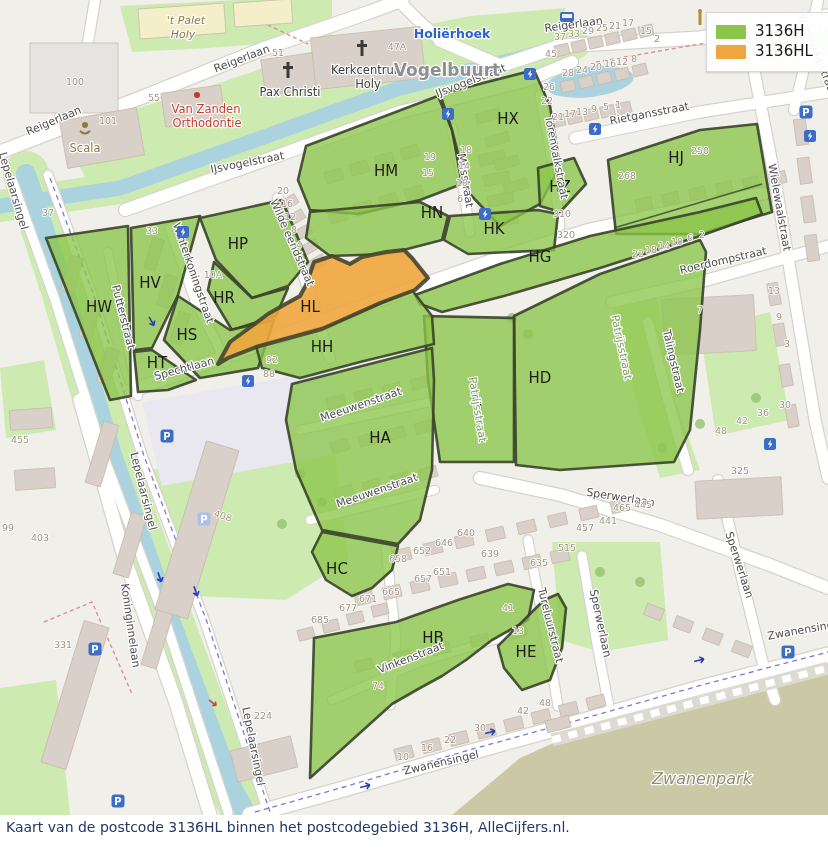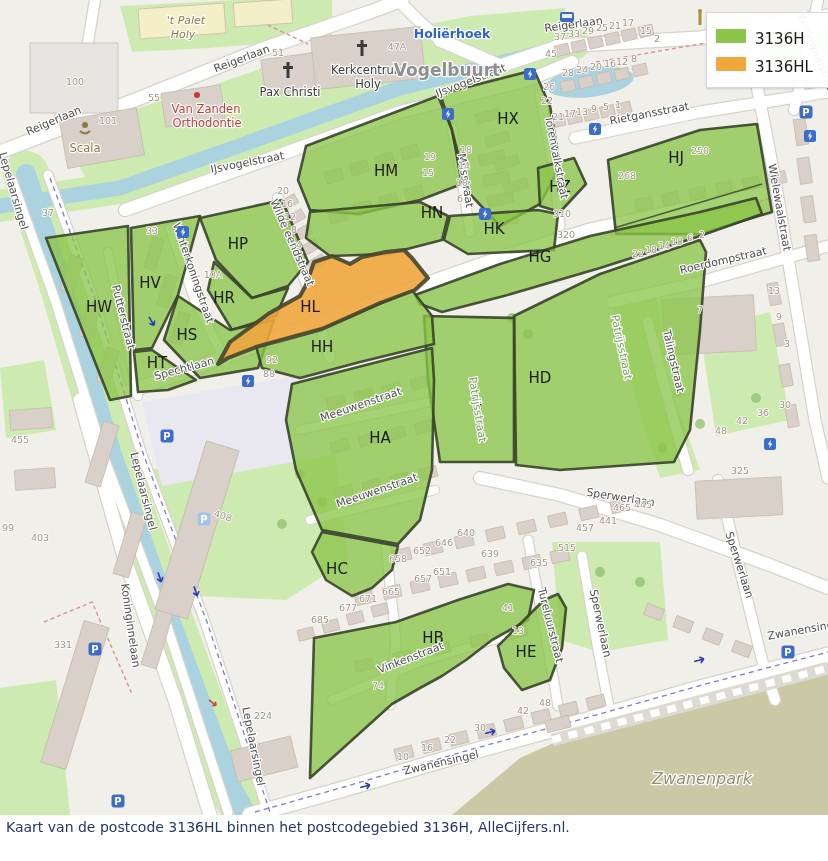--- a/index.html
+++ b/index.html
@@ -2,21 +2,21 @@
 <html><head>
 <meta charset="utf-8">
 <style>
   html,body{margin:0;padding:0;background:#fff;}
   .stage{position:relative;width:828px;height:861px;overflow:hidden;background:#f1efe9;font-family:"DejaVu Sans",sans-serif;}
   #mapwrap{position:absolute;left:0;top:0;width:828px;height:815px;}
   svg text{user-select:none;}
   .legend{position:absolute;left:706px;top:12px;width:116px;background:rgba(255,255,255,0.94);border:1px solid #d8d8d8;box-shadow:0 1px 2px rgba(0,0,0,0.15);padding:7px 9px 8px 9px;z-index:5;}
   .legend-row{display:flex;align-items:center;margin:3px 0;}
   .legend-swatch{width:30px;height:14px;margin-right:9px;flex:0 0 auto;border-radius:1px;}
-  .legend-label{font-size:15px;color:#1a1a1a;line-height:17px;margin-top:8px;}
+  .legend-label{font-size:15px;color:#1a1a1a;line-height:17px;}
   .caption{position:absolute;left:0;top:815px;width:828px;height:52px;background:#ffffff;color:#21386b;font-size:14px;line-height:21px;padding:2px 0 0 6px;box-sizing:border-box;}
 </style>
 </head>
 <body>
 
 <div class="stage">
   <div id="mapwrap"><svg viewBox="0 0 828 815" width="828" height="815">
         <g>
           <rect x="0" y="0" width="828" height="815" fill="#f1efe9"></rect>
         </g>

